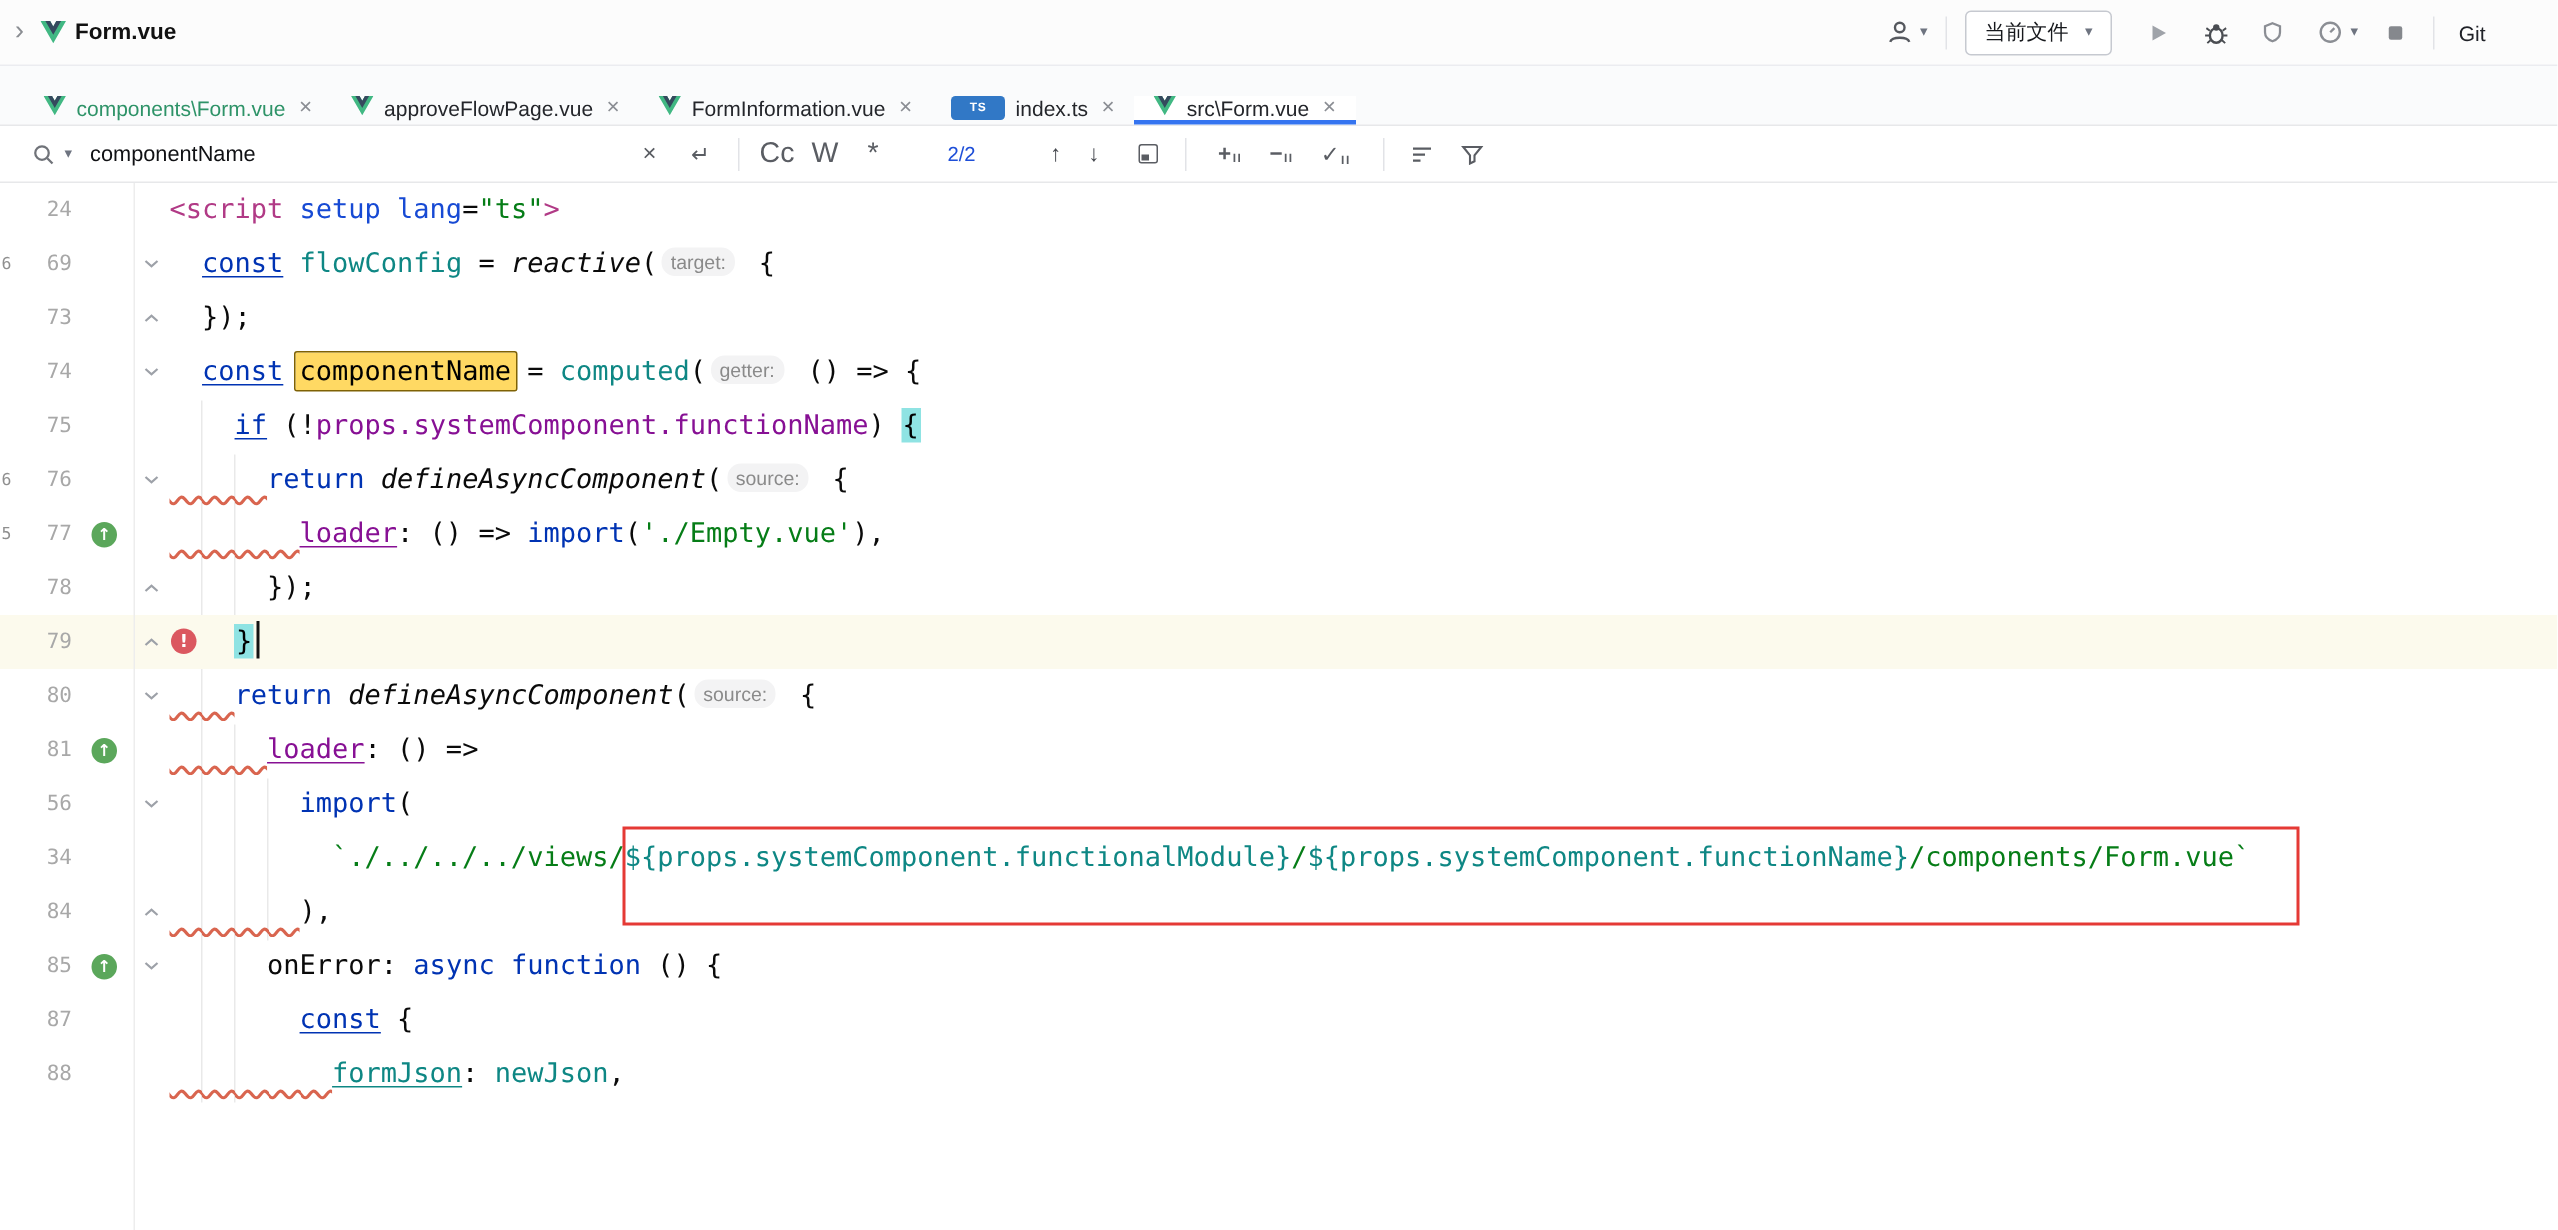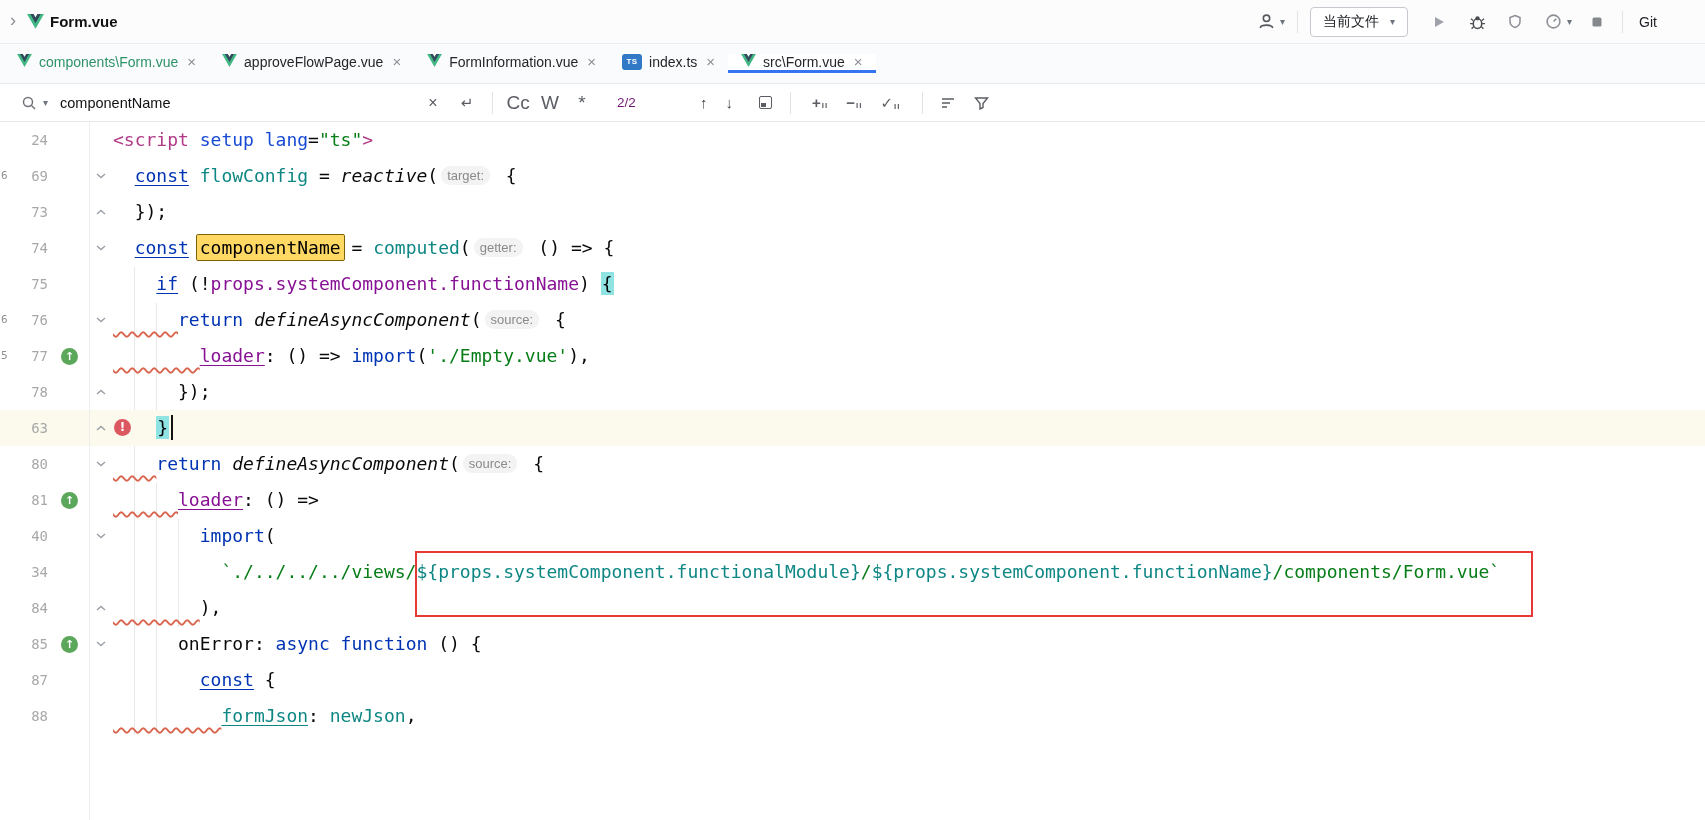--- a/index.html
+++ b/index.html
@@ -13,37 +13,37 @@
   .tb-right{margin-left:auto;display:flex;align-items:center;padding-right:48px}
   .tb-ico{width:26px;height:26px;display:flex;align-items:center;justify-content:center}
   .mini-caret{font-size:10px;color:#6e7480;margin-left:1px}
   .vdiv{width:1px;height:22px;background:#e2e3e7;margin:0 12px}
   .runconfig{display:flex;align-items:center;gap:10px;height:30px;padding:0 12px;
     background:#fff;border:1px solid #c6c9d0;border-radius:4px;font-size:14px;color:#16181c;
     font-family:inherit;margin-right:18px;cursor:pointer}
   .git-label{font-size:14px;color:#202228;margin-left:4px;white-space:nowrap}
   .tb-gap{width:12px}
   
-  .tabbar{height:40px;display:flex;align-items:center;background:#fafbfc;
-    border-bottom:1px solid #e7e8ea;padding-left:4px}
+  .tabbar{height:40px;display:flex;align-items:flex-end;background:#fafbfc;
+    border-bottom:1px solid #e7e8ea;padding-left:16px}
   .tab{display:flex;align-items:center;gap:7px;padding:0 13px;font-size:14px;color:#24262b;
     border-bottom:3px solid transparent;cursor:pointer;white-space:nowrap}
   .tab.active{background:#fff;border-bottom-color:#3574F0}
   .tab-close{color:#8b8e94;font-size:15px;line-height:14px;margin-left:2px;cursor:pointer}
-  .ts-ico{width:20px;height:16px;border-radius:3px;background:#3178C6;color:#fff;
+  .ts-ico{width:36px;height:16px;border-radius:3px;background:#3178C6;color:#fff;
     font:700 8px/16px "Liberation Sans",sans-serif;text-align:center;letter-spacing:.5px}
   
   .findbar{height:38px;display:flex;align-items:center;background:#fff;
     border-bottom:1px solid #e7e8ea;padding-left:16px;font-size:13px;color:#585b60}
   .query{width:360px;font-size:14.5px;color:#101114;margin-left:12px;white-space:nowrap;
     overflow:hidden;cursor:text}
   .fb-btn{display:flex;align-items:center;justify-content:center;min-width:26px;height:24px;
     color:#5a5d63;cursor:pointer;border-radius:4px}
   .fb-txt{font-size:19px;font-weight:400}
-  .count{font-size:13.5px;color:#701a75;min-width:48px;text-align:left;margin-left:22px}
+  .count{font-size:13.5px;color:#1d4ed8;min-width:48px;text-align:center;margin-left:22px}
   .arrow{font-size:15px;color:#46494f;padding:0 9px;cursor:pointer}
   .boxico{width:13px;height:13px;border:1.5px solid #5a5d63;border-radius:2px;position:relative}
   .boxico::after{content:"";position:absolute;left:1px;bottom:1px;width:5px;height:4px;background:#5a5d63}
   .ghost{display:flex;align-items:flex-end;color:#5a5d63;font-size:15px;font-weight:600;
     padding:0 9px;cursor:pointer}
   .ghost small{font-size:8px;font-weight:700;margin-left:1px;letter-spacing:1px;line-height:11px}
   
   .editor{position:relative;height:698px;background:#fff;overflow:hidden}
   .iguide{position:absolute;width:1px;background:#e9e9e9}
   .gutter-sep{position:absolute;left:89px;top:0;bottom:0;width:1px;background:#ededed;z-index:2}
@@ -313,21 +313,21 @@
         <span class="fold">
           <svg width="10" height="6" viewBox="0 0 10 6">
             <polyline points="1,5 5,1.5 9,5" fill="none" stroke="#9DA1A8" stroke-width="1.5"></polyline>
           </svg>
         </span>
         <span class="codeline"><span class="ind">      </span><span class="seg d">});</span></span>
       </div>
       <div class="row current">
         <span class="errico">!</span>
         <span class="frag"></span>
-        <span class="lnum">63</span>
+        <span class="lnum">79</span>
         <span class="gicons"></span>
         <span class="fold">
           <svg width="10" height="6" viewBox="0 0 10 6">
             <polyline points="1,5 5,1.5 9,5" fill="none" stroke="#9DA1A8" stroke-width="1.5"></polyline>
           </svg>
         </span>
         <span class="codeline"><span class="ind">    </span><span class="seg brace">}</span><span class="caret"></span></span>
       </div>
       <div class="row">
         <span class="frag"></span>
@@ -344,21 +344,21 @@
         <span class="frag"></span>
         <span class="lnum">81</span>
         <span class="gicons">
           <span class="implico">↑</span>
         </span>
         <span class="fold"></span>
         <span class="codeline"><span class="ind wavy">      </span><span class="seg pu">loader</span><span class="seg d">: () =&gt;</span></span>
       </div>
       <div class="row">
         <span class="frag"></span>
-        <span class="lnum">40</span>
+        <span class="lnum">56</span>
         <span class="gicons"></span>
         <span class="fold">
           <svg width="10" height="6" viewBox="0 0 10 6">
             <polyline points="1,1 5,4.5 9,1" fill="none" stroke="#9DA1A8" stroke-width="1.5"></polyline>
           </svg>
         </span>
         <span class="codeline"><span class="ind">        </span><span class="seg k">import</span><span class="seg d">(</span></span>
       </div>
       <div class="row">
         <span class="frag"></span>

